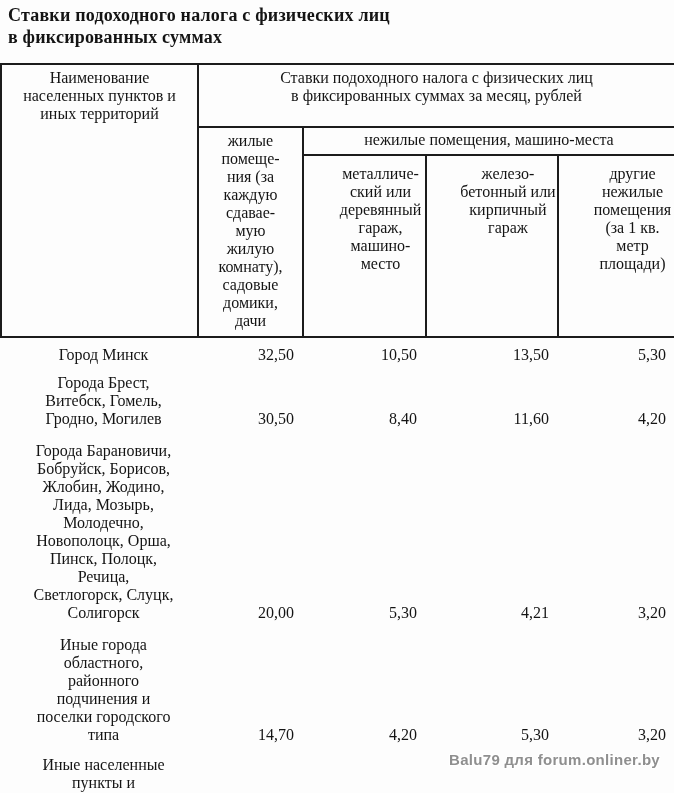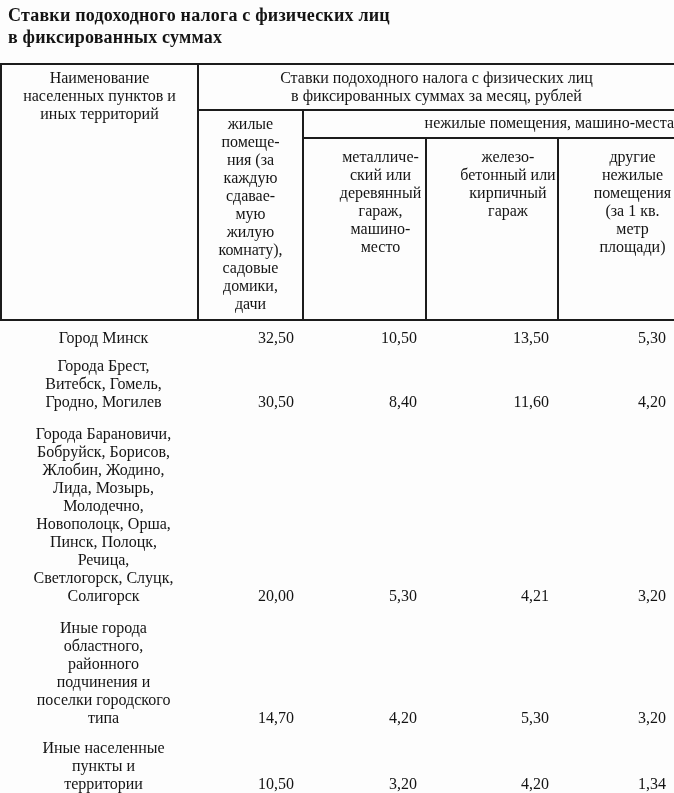--- a/index.html
+++ b/index.html
@@ -15,25 +15,25 @@
   }
   table.tax-table {
     border-collapse:collapse; table-layout:fixed; width:674px;
     margin-top:15px; font-size:16px;
   }
   thead th {
     border:2px solid #1c1c1c; font-weight:normal; text-align:center;
     vertical-align:top; white-space:pre-line; line-height:18px;
     padding-top:4px;
   }
-  tr.hr1 { height:46px;margin-top:22px; }
+  tr.hr1 { height:63px;margin-top:22px; }
   tr.hr2 { height:28px; }
   tr.hr3 { height:182px; }
   th.th-res   { }
-  th.th-nonres{ padding-top:3px;text-align:right; }
+  th.th-nonres{ padding-top:3px; }
   th.th-sub   { padding-top:9px;padding-left:32px; }
   tbody td {
     border:none; vertical-align:bottom; line-height:18px;
     white-space:pre-line;
   }
   td.name { text-align:center; padding-left:8px; }
   td.num  { text-align:right; padding-right:9px; }
   tr.r0 td { padding-top:8px; }
   tr.r1 td { padding-top:10px; }
   tr.r2 td { padding-top:14px; }
@@ -155,14 +155,15 @@
 пункты и
 территории</td>
         <td class="num">10,50</td>
         <td class="num">3,20</td>
         <td class="num">4,20</td>
         <td class="num">1,34</td>
       </tr>
     </tbody>
   </table>
 
+  <div class="watermark">Balu79 для forum.onliner.by</div>
 
 </div>
 
 </body></html>

